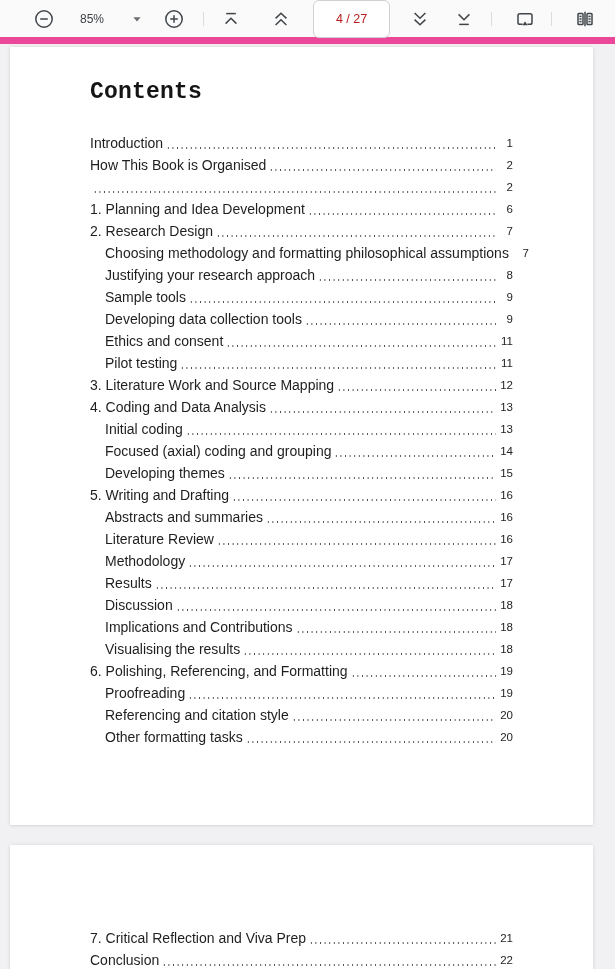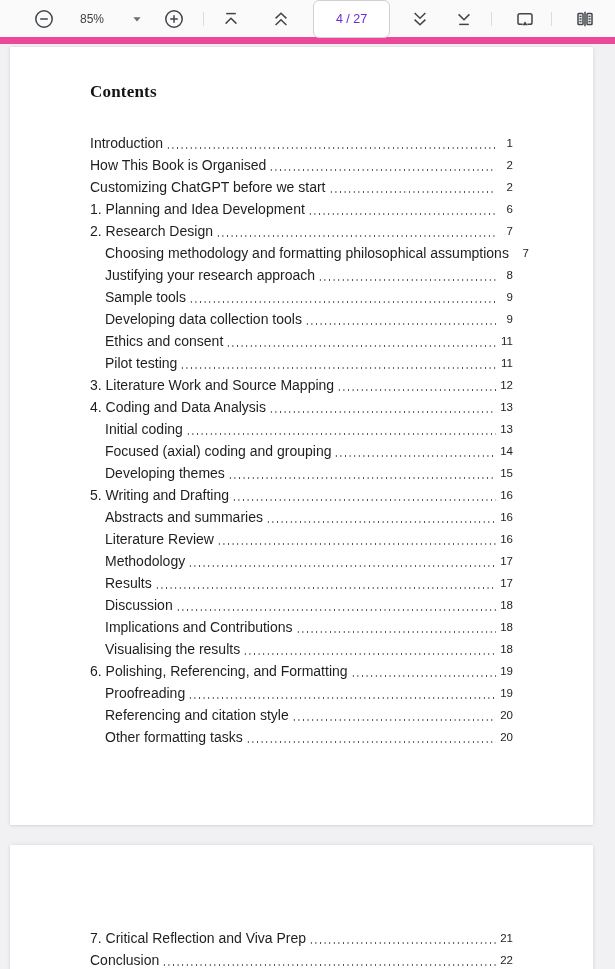--- a/index.html
+++ b/index.html
@@ -19,21 +19,21 @@
     display:flex;align-items:center;justify-content:center;cursor:pointer;flex:0 0 auto;
   }
   .tb-btn svg{display:block;}
   .icon-stroke{stroke:#40454a;stroke-width:1.5;fill:none;}
   .icon-fill{fill:#40454a;}
   .tb-sep{width:1px;height:14px;background:#dcdcde;flex:0 0 auto;}
   .zoom-label{font-size:12px;color:#3c4043;flex:0 0 auto;line-height:20px;}
   .pagebox{
     width:77px;height:23px;box-sizing:border-box;flex:0 0 auto;
     border:1px solid #d0d0d4;border-radius:6px;background:#ffffff;
-    font-family:"Liberation Sans",sans-serif;font-size:12.5px;color:#6d28d9;
+    font-family:"Liberation Sans",sans-serif;font-size:12.5px;color:#b91c1c;
     text-align:center;outline:none;padding:18px;
   }
   
   .m-zoomout{margin-left:34px}
   .m-zoomlbl{margin-left:26px}
   .m-caret{margin-left:28px;width:10px;height:10px}
   .m-zoomin{margin-left:22px}
   .m-sep1{margin-left:19px}
   .m-first{margin-left:17px}
   .m-prev{margin-left:30px}
@@ -47,22 +47,22 @@
   
   .viewer{height:932px;}
   .page{
     width:583px;margin-left:10px;background:#ffffff;
     box-shadow:0 0 4px rgba(0,0,0,0.10), 0 1px 2px rgba(0,0,0,0.06);
     box-sizing:border-box;
   }
   .page-1{height:778px;margin-top:3px;padding:30px 80px 0 80px;}
   .page-2{height:600px;margin-top:20px;padding:82px 80px 0 80px;}
   .doc-title{
-    font-family:Liberation Serif, serif;font-weight:bold;
-    font-size:17px;line-height:30px;color:#141414;
+    font-family:Liberation Mono, monospace;font-weight:bold;
+    font-size:23px;line-height:30px;color:#141414;
     margin:0 0 25px 0;letter-spacing:0.2px;
   }
   .toc-row{
     display:flex;align-items:stretch;height:22px;cursor:pointer;
   }
   .toc-row.indent{padding-left:15px;}
   .toc-label{
     font-size:14px;line-height:22px;color:#1e1e1e;white-space:nowrap;flex:0 0 auto;
   }
   .toc-leader{
@@ -169,21 +169,20 @@
           <span class="toc-label">Introduction</span>
           <span class="toc-leader"></span>
           <span class="toc-page">1</span>
         </div>
         <div class="toc-row">
           <span class="toc-label">How This Book is Organised</span>
           <span class="toc-leader"></span>
           <span class="toc-page">2</span>
         </div>
         <div class="toc-row">
-          <span class="toc-label">Customizing ChatGPT before we start</span>
           <span class="toc-leader"></span>
           <span class="toc-page">2</span>
         </div>
         <div class="toc-row">
           <span class="toc-label">1. Planning and Idea Development</span>
           <span class="toc-leader"></span>
           <span class="toc-page">6</span>
         </div>
         <div class="toc-row">
           <span class="toc-label">2. Research Design</span>

